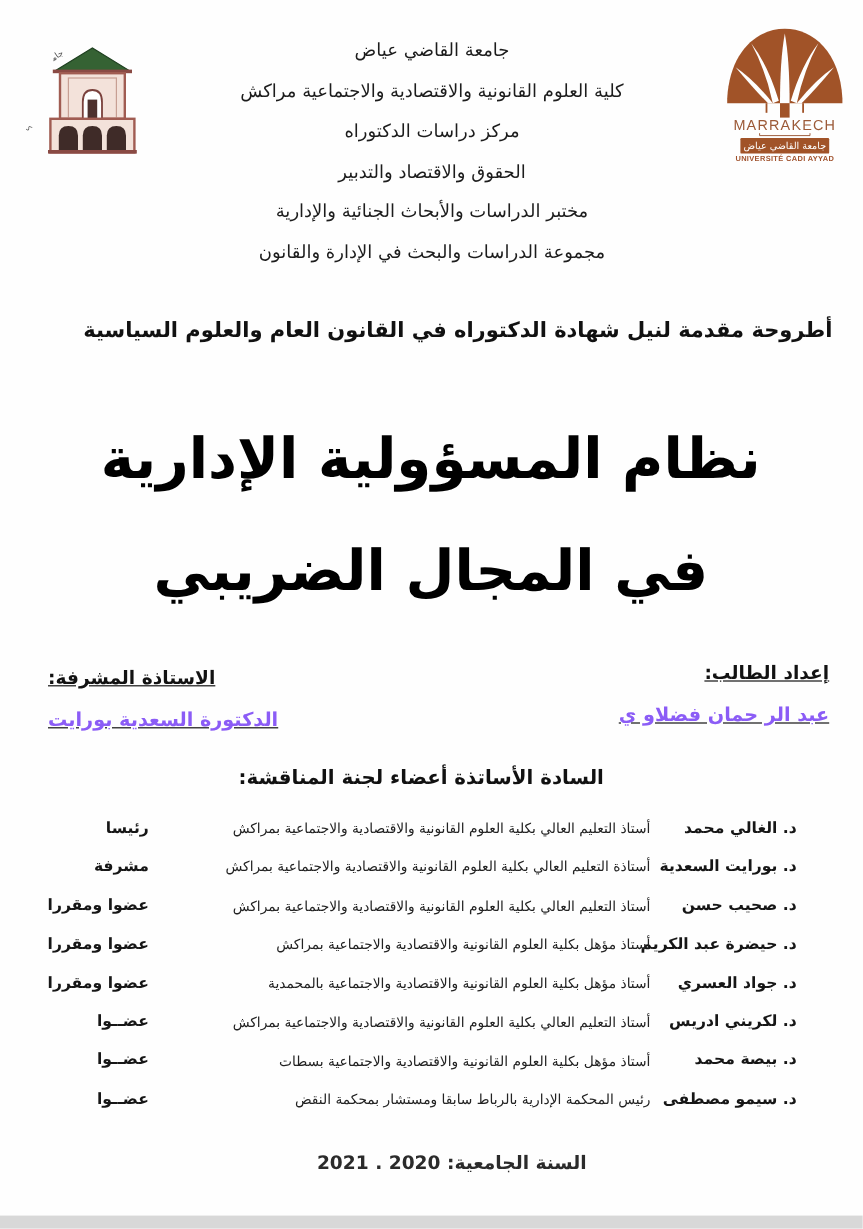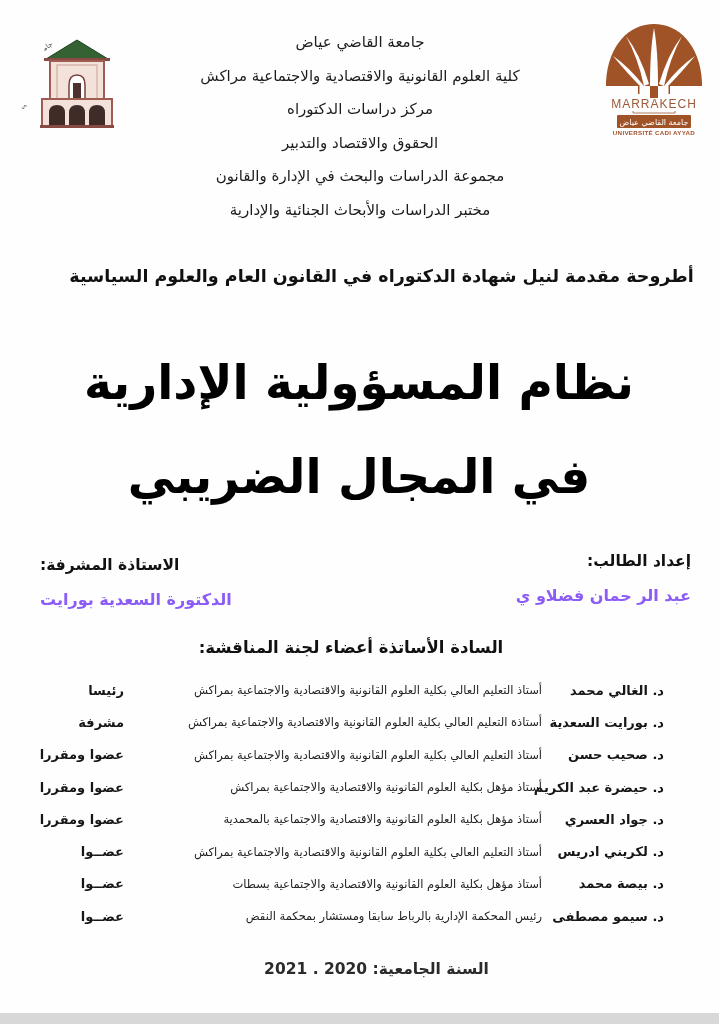--- a/index.html
+++ b/index.html
@@ -36,21 +36,21 @@
     direction:rtl;text-align:center;
     font-weight:bold;font-size:47px;line-height:94px;color:#000;
     letter-spacing:0px;
   }
   
   .people{
     position:absolute;top:552px;left:40px;right:28px;
     direction:rtl;display:flex;justify-content:space-between;
     font-weight:bold;
   }
-  .p-col{text-align:right;}
+  .p-col{text-align:right;text-decoration:underline;}
   .p-col.left{text-align:left;padding-top:4px;}
   .p-label{font-size:15.5px;color:#121212;}
   .p-name{font-size:16px;margin-top:16px;color:#8b5cf6;}
   
   .committee{
     position:absolute;top:638px;left:38px;right:55px;
     direction:rtl;
   }
   .c-head{
     text-align:center;font-weight:bold;font-size:16.5px;
@@ -126,22 +126,22 @@
     <rect x="21" y="99" width="74" height="13" rx="1" fill="#a15328"></rect>
     <text x="58" y="108.5" text-anchor="middle" font-size="8" fill="#ffffff" direction="rtl">جامعة القاضي عياض</text>
     <text class="latin" x="58" y="118.5" text-anchor="middle" font-size="6.2" font-weight="bold" letter-spacing="0.3" fill="#a0522d" font-family="Liberation Sans, sans-serif">UNIVERSITÉ CADI AYYAD</text>
   </svg>
 
   <div class="header-lines" dir="rtl">
     <div>جامعة القاضي عياض</div>
     <div>كلية العلوم القانونية والاقتصادية والاجتماعية مراكش</div>
     <div>مركز دراسات الدكتوراه</div>
     <div>الحقوق والاقتصاد والتدبير</div>
+    <div>مختبر الدراسات والأبحاث الجنائية والإدارية</div>
     <div>مجموعة الدراسات والبحث في الإدارة والقانون</div>
-    <div>مختبر الدراسات والأبحاث الجنائية والإدارية</div>
   </div>
 
   <div class="intro" dir="rtl">
     <div class="intro-statement">أطروحة مقدمة لنيل شهادة الدكتوراه في القانون العام والعلوم السياسية</div>
   </div>
 
   <div class="title" dir="rtl">
     <div>نظام المسؤولية الإدارية</div>
     <div>في المجال الضريبي</div>
   </div>

